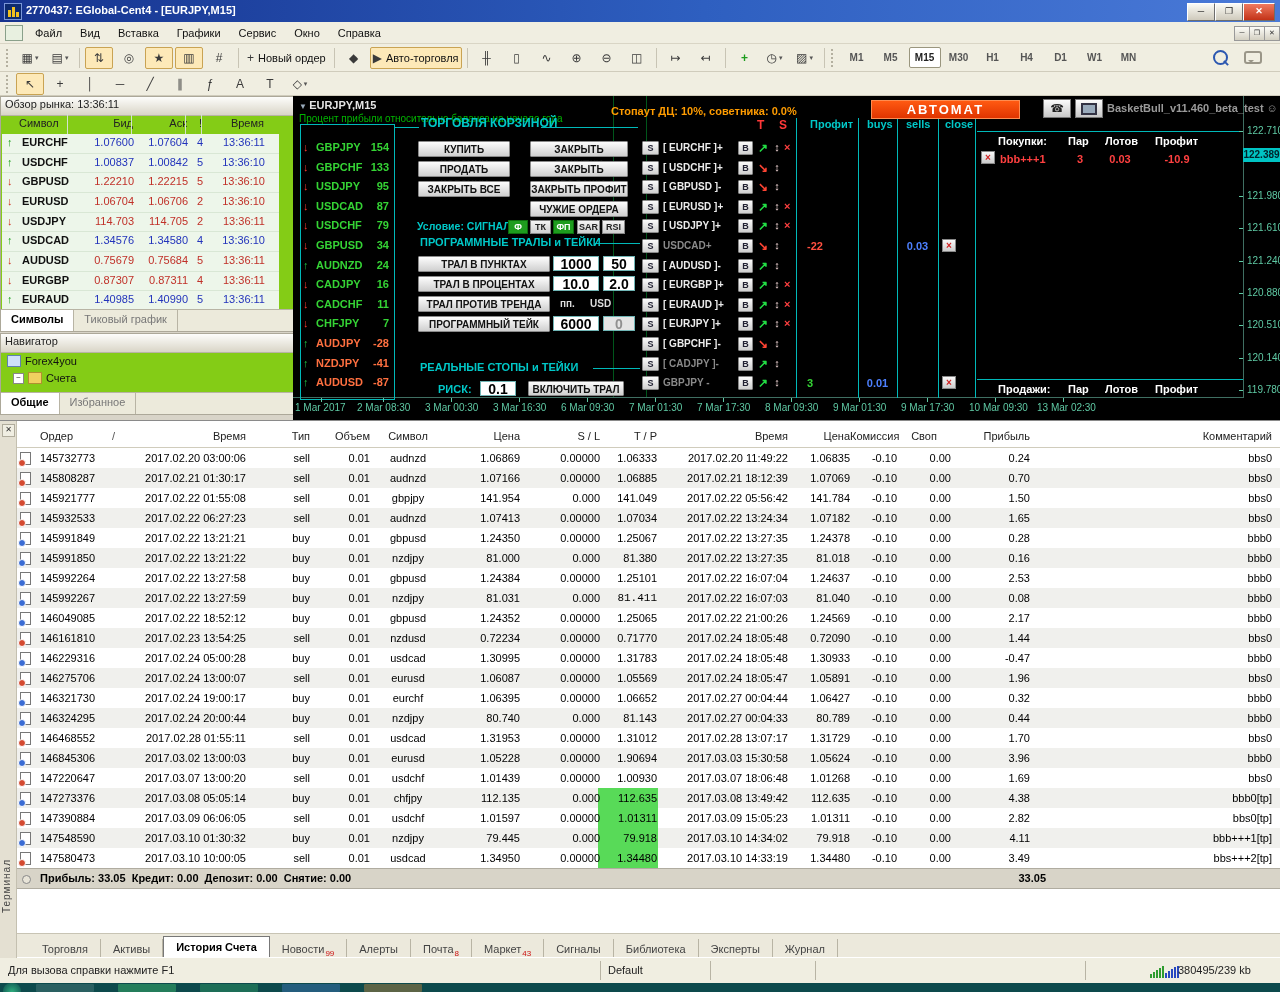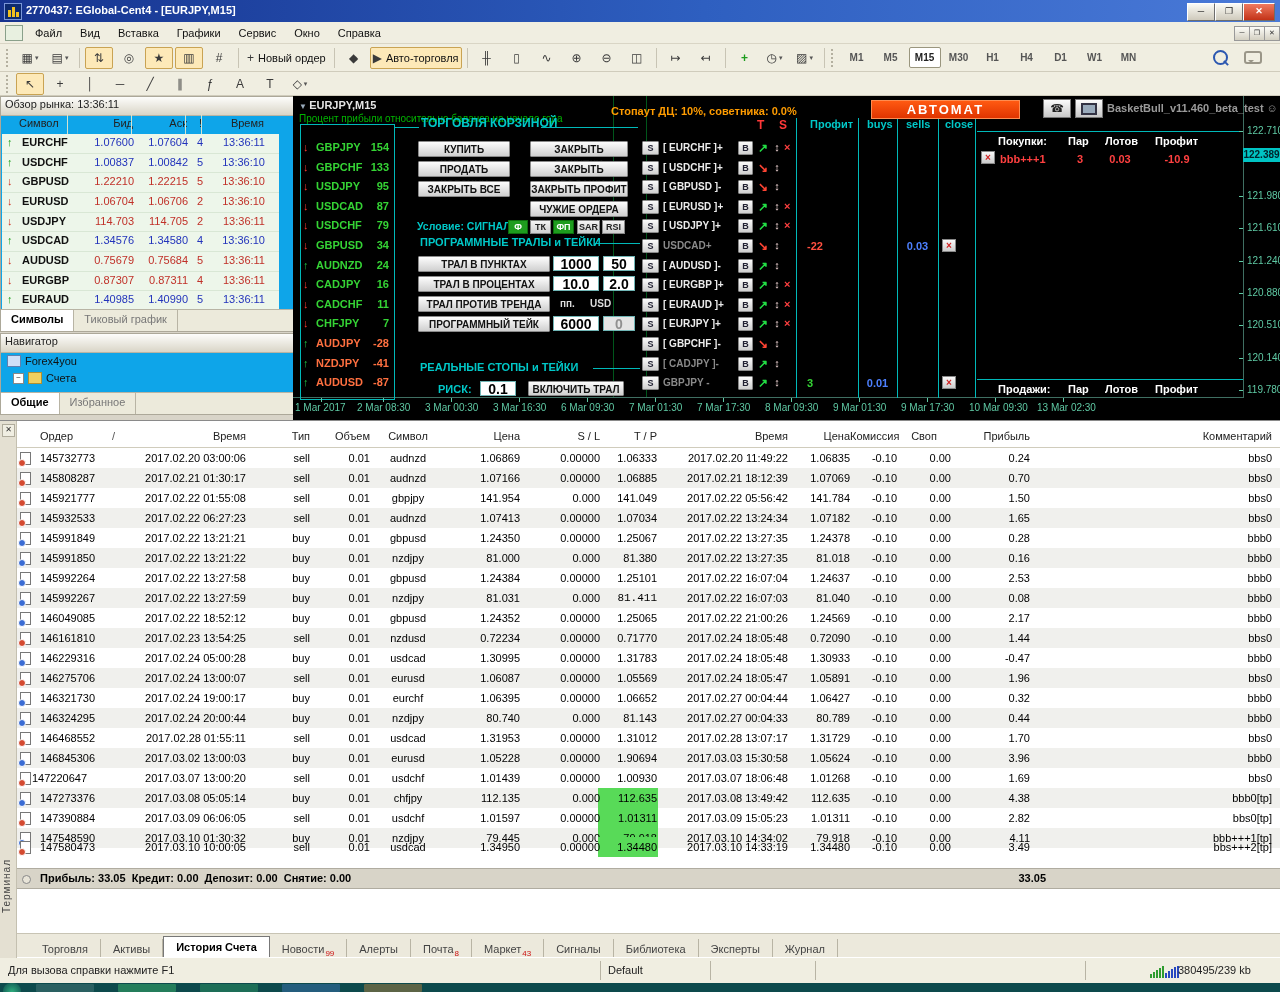--- a/index.html
+++ b/index.html
@@ -38,21 +38,21 @@
   .tlbl{font-size:11px;color:#111;margin-left:4px}
   .tfb{min-width:26px;height:19px;font-size:10px;color:#555;font-weight:bold}
   .tfb.on{background:#fff;border:1px solid #9a967e;color:#222}
   #tb-right{margin-left:auto;display:flex;align-items:center;margin-right:10px}
   .mag{width:11px;height:11px;border:2px solid #2b57b0;border-radius:50%;position:relative;margin:0 8px}
   .mag::after{content:"";position:absolute;width:6px;height:2px;background:#2b57b0;transform:rotate(45deg);left:8px;top:10px}
   .chat{width:14px;height:9px;border:2px solid #9a96886;border:2px solid #9a9688;border-radius:3px;position:relative;margin:0 8px}
   .chat::after{content:"";position:absolute;left:2px;top:7px;border:3px solid transparent;border-top-color:#9a9688}
 
   
-  .sidepanel{position:absolute;left:0;width:322px;background:#0ea5e9;border:1px solid #aca899;box-sizing:border-box}
+  .sidepanel{position:absolute;left:0;width:322px;background:#84cc16;border:1px solid #aca899;box-sizing:border-box}
   #mw-panel{top:96px;height:236px}
   #nav-panel{top:333px;height:82px}
   .ptitle{height:16px;background:linear-gradient(#fdfdfb,#d9d5c7);border-bottom:1px solid #b8b4a4;
     font-size:11px;padding:1px 4px;color:#222;position:relative}
   .pclose{position:absolute;right:2px;top:1px;width:13px;height:13px;font-size:9px;line-height:12px;text-align:center;color:#444}
   .mwh{position:absolute;top:20px;font-size:11px;color:#222}
   .c-sym{left:18px;width:50px}
   .c-bid{left:68px;width:64px;text-align:right}
   .c-ask{left:132px;width:54px;text-align:right}
   .c-spr{left:186px;width:15px;text-align:right}
@@ -816,21 +816,21 @@
       <span style="left: 600px; width: 57px; text-align: right;">1.90694</span>
       <span style="left: 657px; width: 131px; text-align: right;">2017.03.03 15:30:58</span>
       <span style="left: 788px; width: 62px; text-align: right;">1.05624</span>
       <span style="left: 850px; width: 47px; text-align: right;">-0.10</span>
       <span style="left: 897px; width: 54px; text-align: right;">0.00</span>
       <span style="left: 951px; width: 79px; text-align: right;">3.96</span>
       <span style="left: 1030px; width: 242px; text-align: right;">bbb0</span>
     </div>
     <div class="trow" style="top: 347px;">
       <div class="doc s"></div>
-      <span style="left: 32px; width: 88px; text-align: left;">147220647</span>
+      <span style="left: 40px; width: 88px; text-align: left;">147220647</span>
       <span style="left: 130px; width: 116px; text-align: right;">2017.03.07 13:00:20</span>
       <span style="left: 246px; width: 64px; text-align: right;">sell</span>
       <span style="left: 310px; width: 60px; text-align: right;">0.01</span>
       <span style="left: 370px; width: 76px; text-align: center;">usdchf</span>
       <span style="left: 446px; width: 74px; text-align: right;">1.01439</span>
       <span style="left: 520px; width: 80px; text-align: right;">0.00000</span>
       <span style="left: 600px; width: 57px; text-align: right;">1.00930</span>
       <span style="left: 657px; width: 131px; text-align: right;">2017.03.07 18:06:48</span>
       <span style="left: 788px; width: 62px; text-align: right;">1.01268</span>
       <span style="left: 850px; width: 47px; text-align: right;">-0.10</span>
@@ -885,21 +885,21 @@
       <span style="left: 446px; width: 74px; text-align: right;">79.445</span>
       <span style="left: 520px; width: 80px; text-align: right;">0.000</span>
       <span style="left: 600px; width: 57px; text-align: right;">79.918</span>
       <span style="left: 657px; width: 131px; text-align: right;">2017.03.10 14:34:02</span>
       <span style="left: 788px; width: 62px; text-align: right;">79.918</span>
       <span style="left: 850px; width: 47px; text-align: right;">-0.10</span>
       <span style="left: 897px; width: 54px; text-align: right;">0.00</span>
       <span style="left: 951px; width: 79px; text-align: right;">4.11</span>
       <span style="left: 1030px; width: 242px; text-align: right;">bbb+++1[tp]</span>
     </div>
-    <div class="trow" style="top: 416px;">
+    <div class="trow" style="top: 427px;">
       <div class="tgreen"></div>
       <div class="doc s"></div>
       <span style="left: 40px; width: 88px; text-align: left;">147580473</span>
       <span style="left: 130px; width: 116px; text-align: right;">2017.03.10 10:00:05</span>
       <span style="left: 246px; width: 64px; text-align: right;">sell</span>
       <span style="left: 310px; width: 60px; text-align: right;">0.01</span>
       <span style="left: 370px; width: 76px; text-align: center;">usdcad</span>
       <span style="left: 446px; width: 74px; text-align: right;">1.34950</span>
       <span style="left: 520px; width: 80px; text-align: right;">0.00000</span>
       <span style="left: 600px; width: 57px; text-align: right;">1.34480</span>

